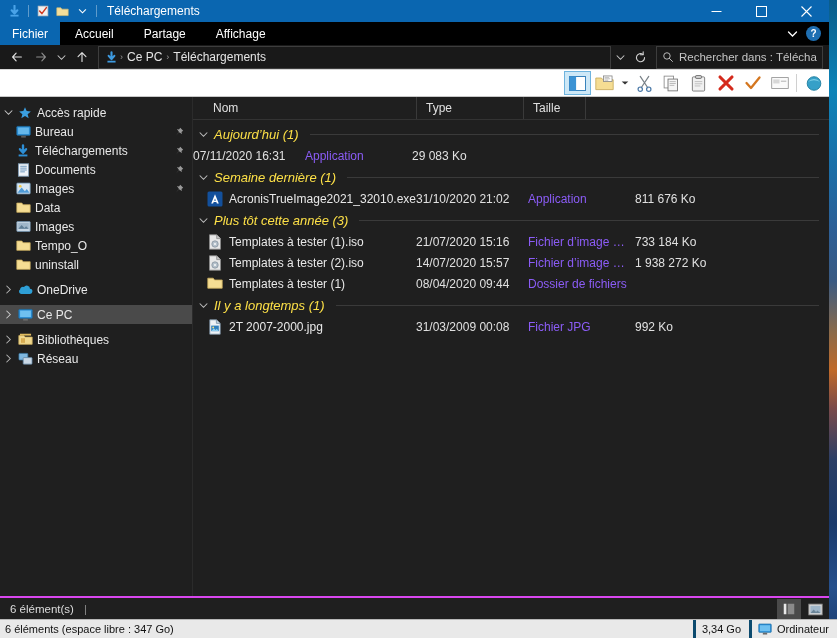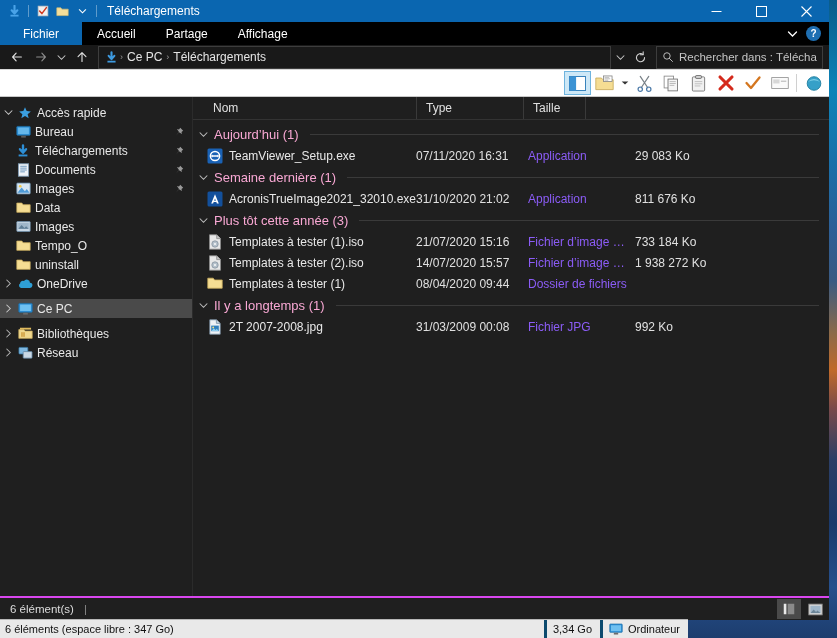--- a/index.html
+++ b/index.html
@@ -115,21 +115,21 @@
   .tab {
     display: flex;
     align-items: center;
     padding: 0 15px;
     color: #ffffff;
     font-size: 12px;
     white-space: nowrap;
   }
   .tab.file {
     background: #0a66b0;
-    padding: 0 23px;
+    padding: 0 12px;
     text-align: right;
   }
   .ribbon-right {
     position: absolute;
     right: 4px;
     top: 0;
     height: 23px;
     display: flex;
     align-items: center;
     gap: 8px;
@@ -374,23 +374,24 @@
     padding-left: 6px;
     gap: 5px;
   }
   .grouphdr .gchev {
     color: #c0c0c0;
     font-size: 9px;
     width: 10px;
     text-align: center;
   }
   .grouphdr .gtext {
-    color: #f9a8d4;
+    color: #fde047;
     font-size: 13px;
     white-space: nowrap;
+    font-style: italic;
   }
   .grouphdr .gline {
     flex: 1;
     height: 1px;
     background: #3a3a3a;
     margin-left: 6px;
     margin-right: 10px;
   }
   .filerow {
     height: 21px;
@@ -469,21 +470,21 @@
     justify-content: center;
     margin-right: 2px;
   }
   .viewbtn.active { background: #4a4a4a; }
 
   
   .taskbar {
     position: absolute;
     left: 0;
     bottom: 0;
-    width: 688px;
+    width: 837px;
     height: 18px;
     background: #e9e9e9;
     border-top: 1px solid #b8b8b8;
     display: flex;
     align-items: center;
     font-size: 11px;
     color: #111111;
   }
   .tb-left { padding-left: 5px; white-space: nowrap; }
   .tb-spacer { flex: 1; }
@@ -807,21 +808,21 @@
 
       <div class="navitem lvl1">
         <div class="nav-ico">
           <svg width="15" height="13" viewBox="0 0 16 14">
             <path d="M0.8 2.2 h5.4 l1.4 1.8 H15.2 V12.2 H0.8 Z" fill="#f5dd93" stroke="#cdb05e" stroke-width="0.8"></path>
           </svg>
         </div>
         <div class="nav-label">uninstall</div>
       </div>
 
-      <div class="navitem" style="">
+      <div class="navitem" style="margin-top:6px">
         <div class="nav-exp">
           <svg width="7" height="9" viewBox="0 0 8 10">
               <path d="M2 1 L6 5 L2 9" stroke="#b5b5b5" stroke-width="1.2" fill="none" stroke-linecap="round"></path>
             </svg>
         </div>
         <div class="nav-ico">
           <svg width="15" height="11" viewBox="0 0 16 12">
             <path d="M4.2 10.8 h8.4 a2.8 2.8 0 0 0 0.3 -5.6 a3.6 3.6 0 0 0 -6.6 -1.9 a3 3 0 0 0 -4.2 2.8 a2.6 2.6 0 0 0 2.1 4.7 Z" fill="#2e9fd6"></path>
           </svg>
         </div>
@@ -893,31 +894,20 @@
           <span class="gchev">
             <svg width="9" height="7" viewBox="0 0 10 8">
                 <path d="M1 2 L5 6 L9 2" stroke="#c0c0c0" stroke-width="1.2" fill="none" stroke-linecap="round"></path>
               </svg>
           </span>
           <span class="gtext">Aujourd’hui (1)</span>
           <span class="gline"></span>
         </div>
 
         <div class="filerow">
-          <div class="fr-name">
-            <span class="fr-ico">
-              <svg width="16" height="16" viewBox="0 0 16 16">
-                <rect x="0.5" y="0.5" width="15" height="15" rx="1.5" fill="#1a62b5"></rect>
-                <circle cx="8" cy="8" r="4.6" fill="none" stroke="#ffffff" stroke-width="1.5"></circle>
-                <path d="M4.6 8 h6.8" stroke="#ffffff" stroke-width="1.5"></path>
-                <path d="M5.6 6.6 L4 8 L5.6 9.4 Z M10.4 6.6 L12 8 L10.4 9.4 Z" fill="#ffffff"></path>
-              </svg>
-            </span>
-            <span class="fr-txt">TeamViewer_Setup.exe</span>
-          </div>
           <div class="fr-mod">07/11/2020 16:31</div>
           <div class="fr-type">Application</div>
           <div class="fr-size">29 083 Ko</div>
         </div>
 
         <div class="grouphdr">
           <span class="gchev">
             <svg width="9" height="7" viewBox="0 0 10 8">
                 <path d="M1 2 L5 6 L9 2" stroke="#c0c0c0" stroke-width="1.2" fill="none" stroke-linecap="round"></path>
               </svg>
@@ -1014,21 +1004,21 @@
           <div class="fr-name">
             <span class="fr-ico">
               <svg width="16" height="16" viewBox="0 0 16 16">
                 <path d="M2.8 0.8 h6.6 L13.2 4.4 V15.2 H2.8 Z" fill="#eef2f6" stroke="#7c93a8" stroke-width="0.8"></path>
                 <path d="M9.4 0.8 V4.4 H13.2" fill="#c2d2de" stroke="#7c93a8" stroke-width="0.8"></path>
                 <rect x="4.2" y="6.6" width="7.6" height="5.6" fill="#2f7fbd"></rect>
                 <circle cx="6.2" cy="8.4" r="0.9" fill="#ffe27a"></circle>
                 <path d="M4.4 12 L6.8 9.2 L8.6 11 L9.8 9.8 L11.6 12 Z" fill="#8fd0f0"></path>
               </svg>
             </span>
-            <span class="fr-txt">2T 2007-2008.jpg</span>
+            <span class="fr-txt">2T 2007-2000.jpg</span>
           </div>
           <div class="fr-mod">31/03/2009 00:08</div>
           <div class="fr-type">Fichier JPG</div>
           <div class="fr-size">992 Ko</div>
         </div>
 
       </div>
     </div>
   </div>
 

